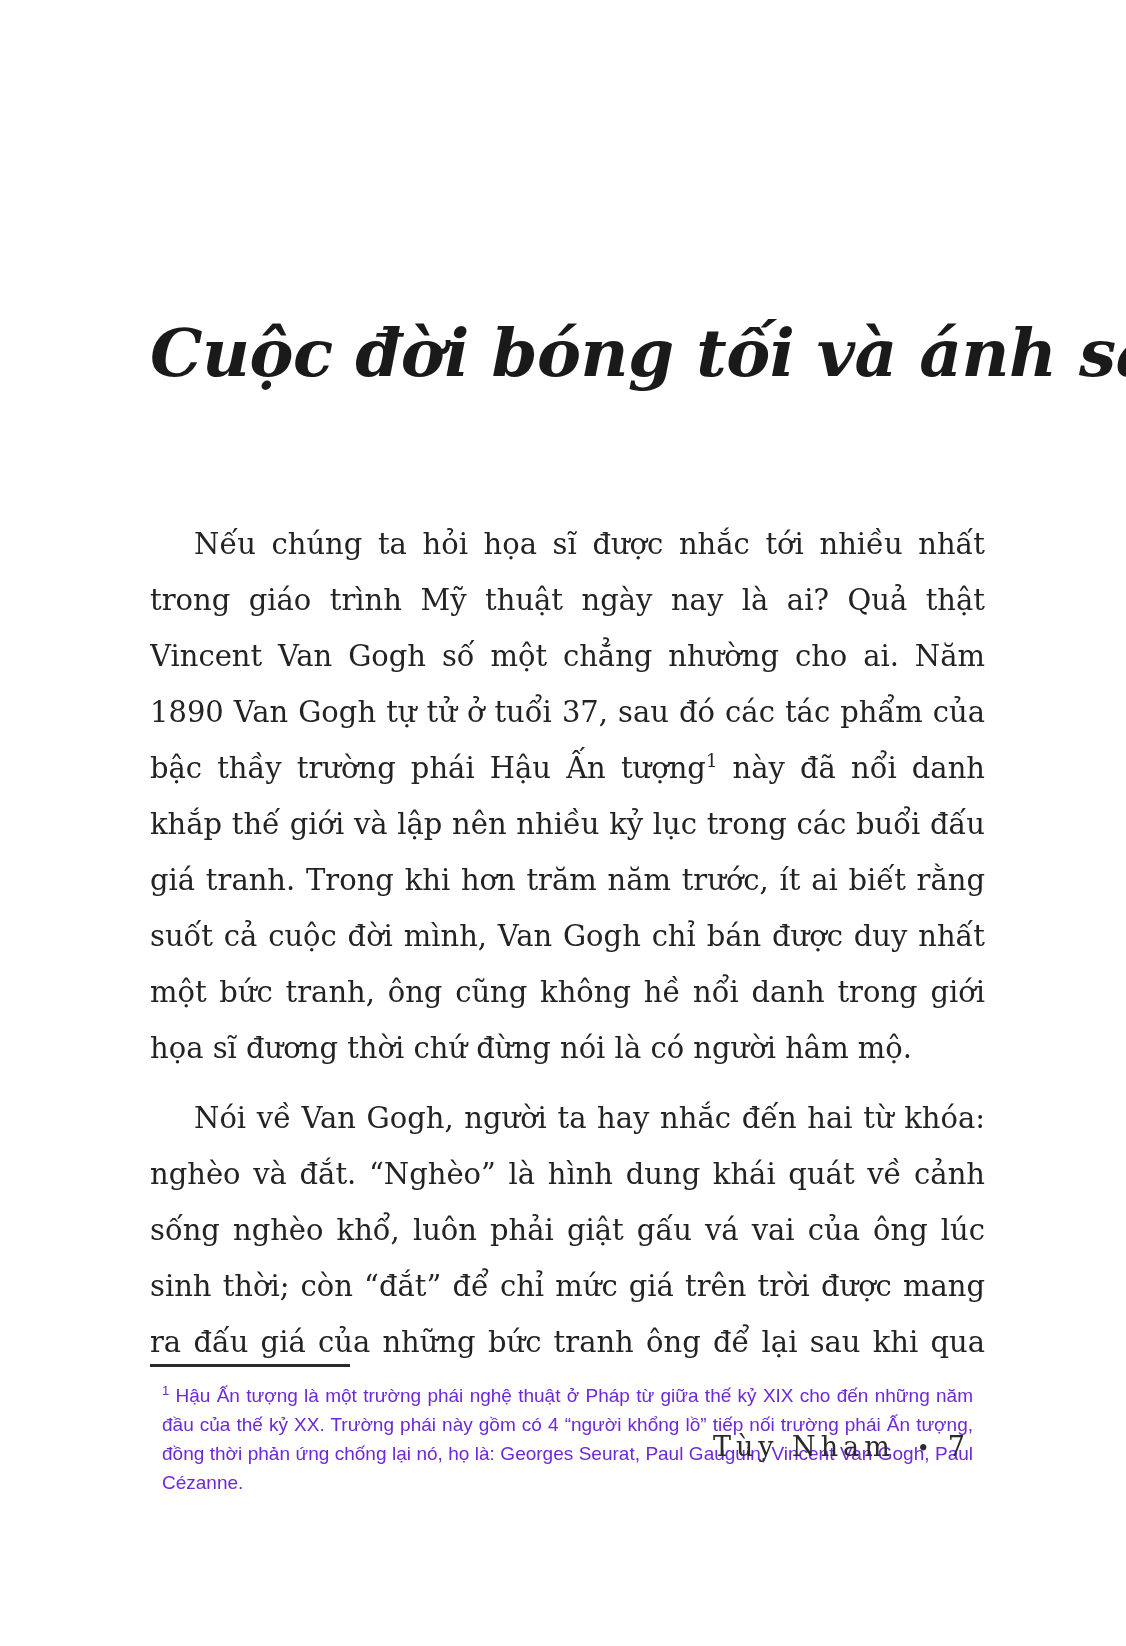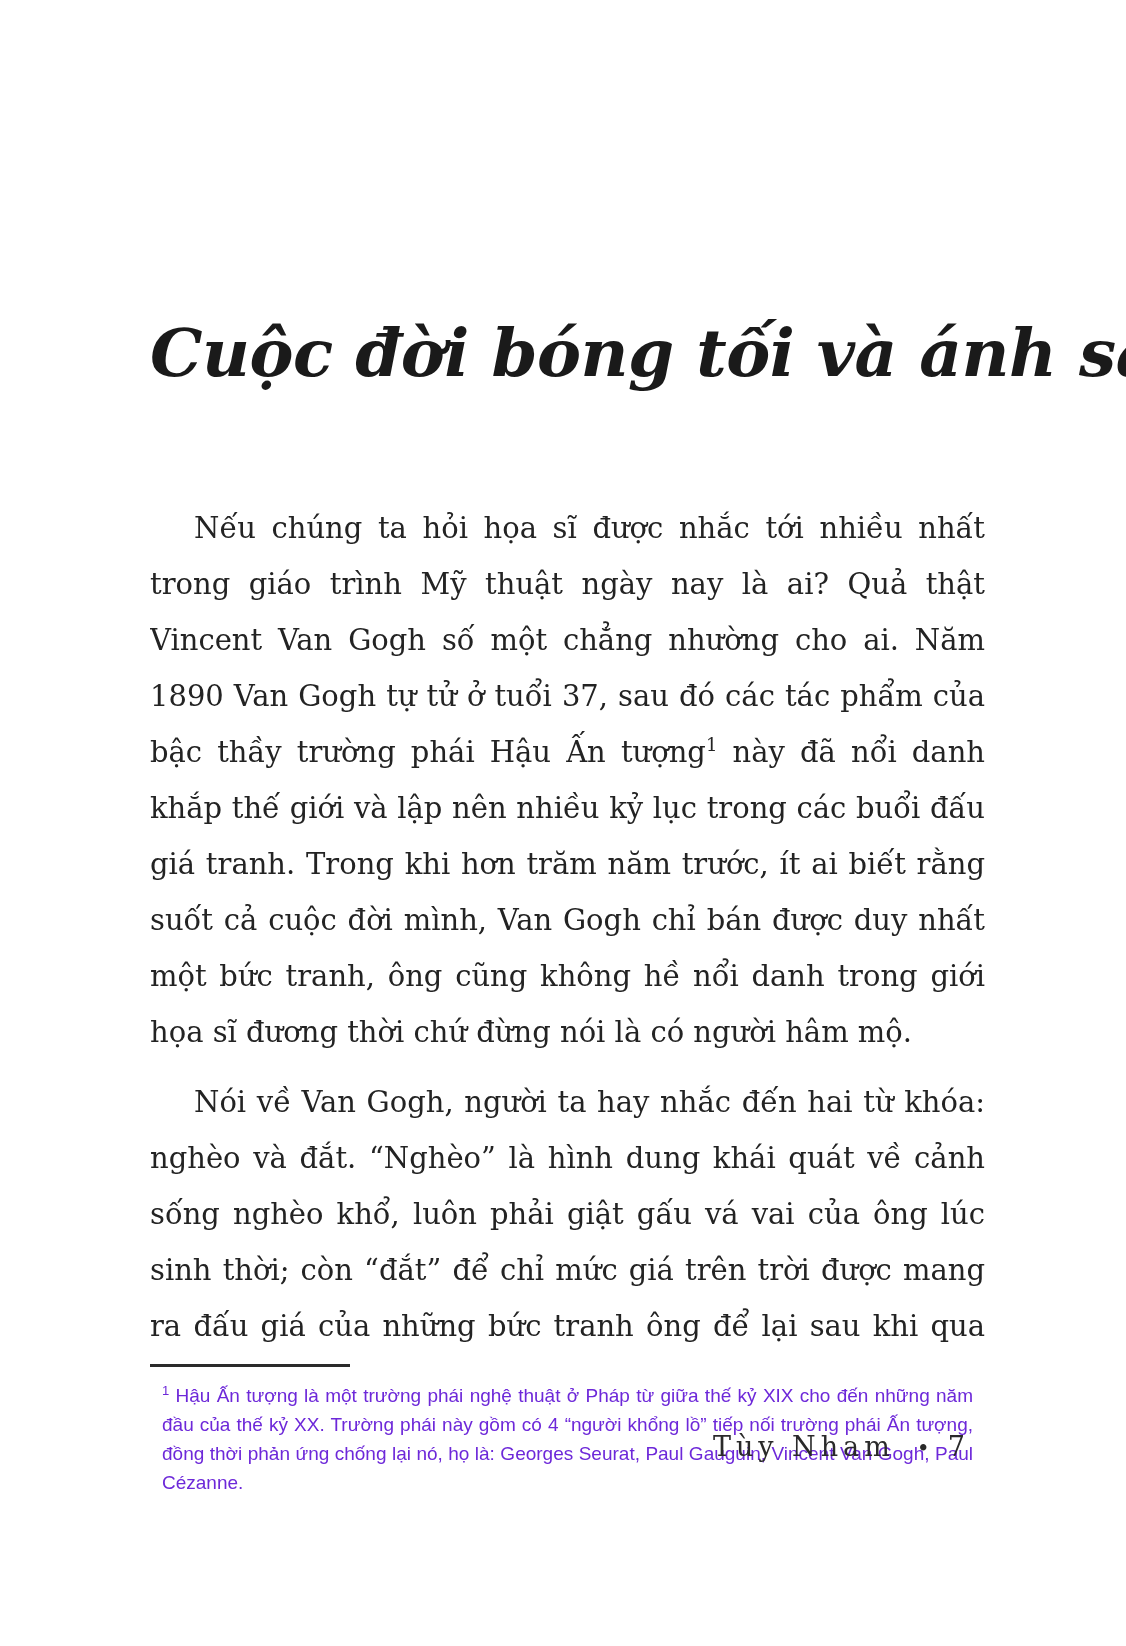--- a/index.html
+++ b/index.html
@@ -32,21 +32,21 @@
     letter-spacing: -0.5px;
     color: #1a1a1a;
   }
   .chapter-title .title-line {
     white-space: nowrap;
   }
 
   
   .body-block {
     position: absolute;
-    top: 500px;
+    top: 516px;
     left: 150px;
     width: 835px;
     height: 858px;
     overflow: hidden;
   }
   .body-paragraph {
     margin: 0;
     font-size: 29px;
     line-height: 56px;
     text-align: justify;

